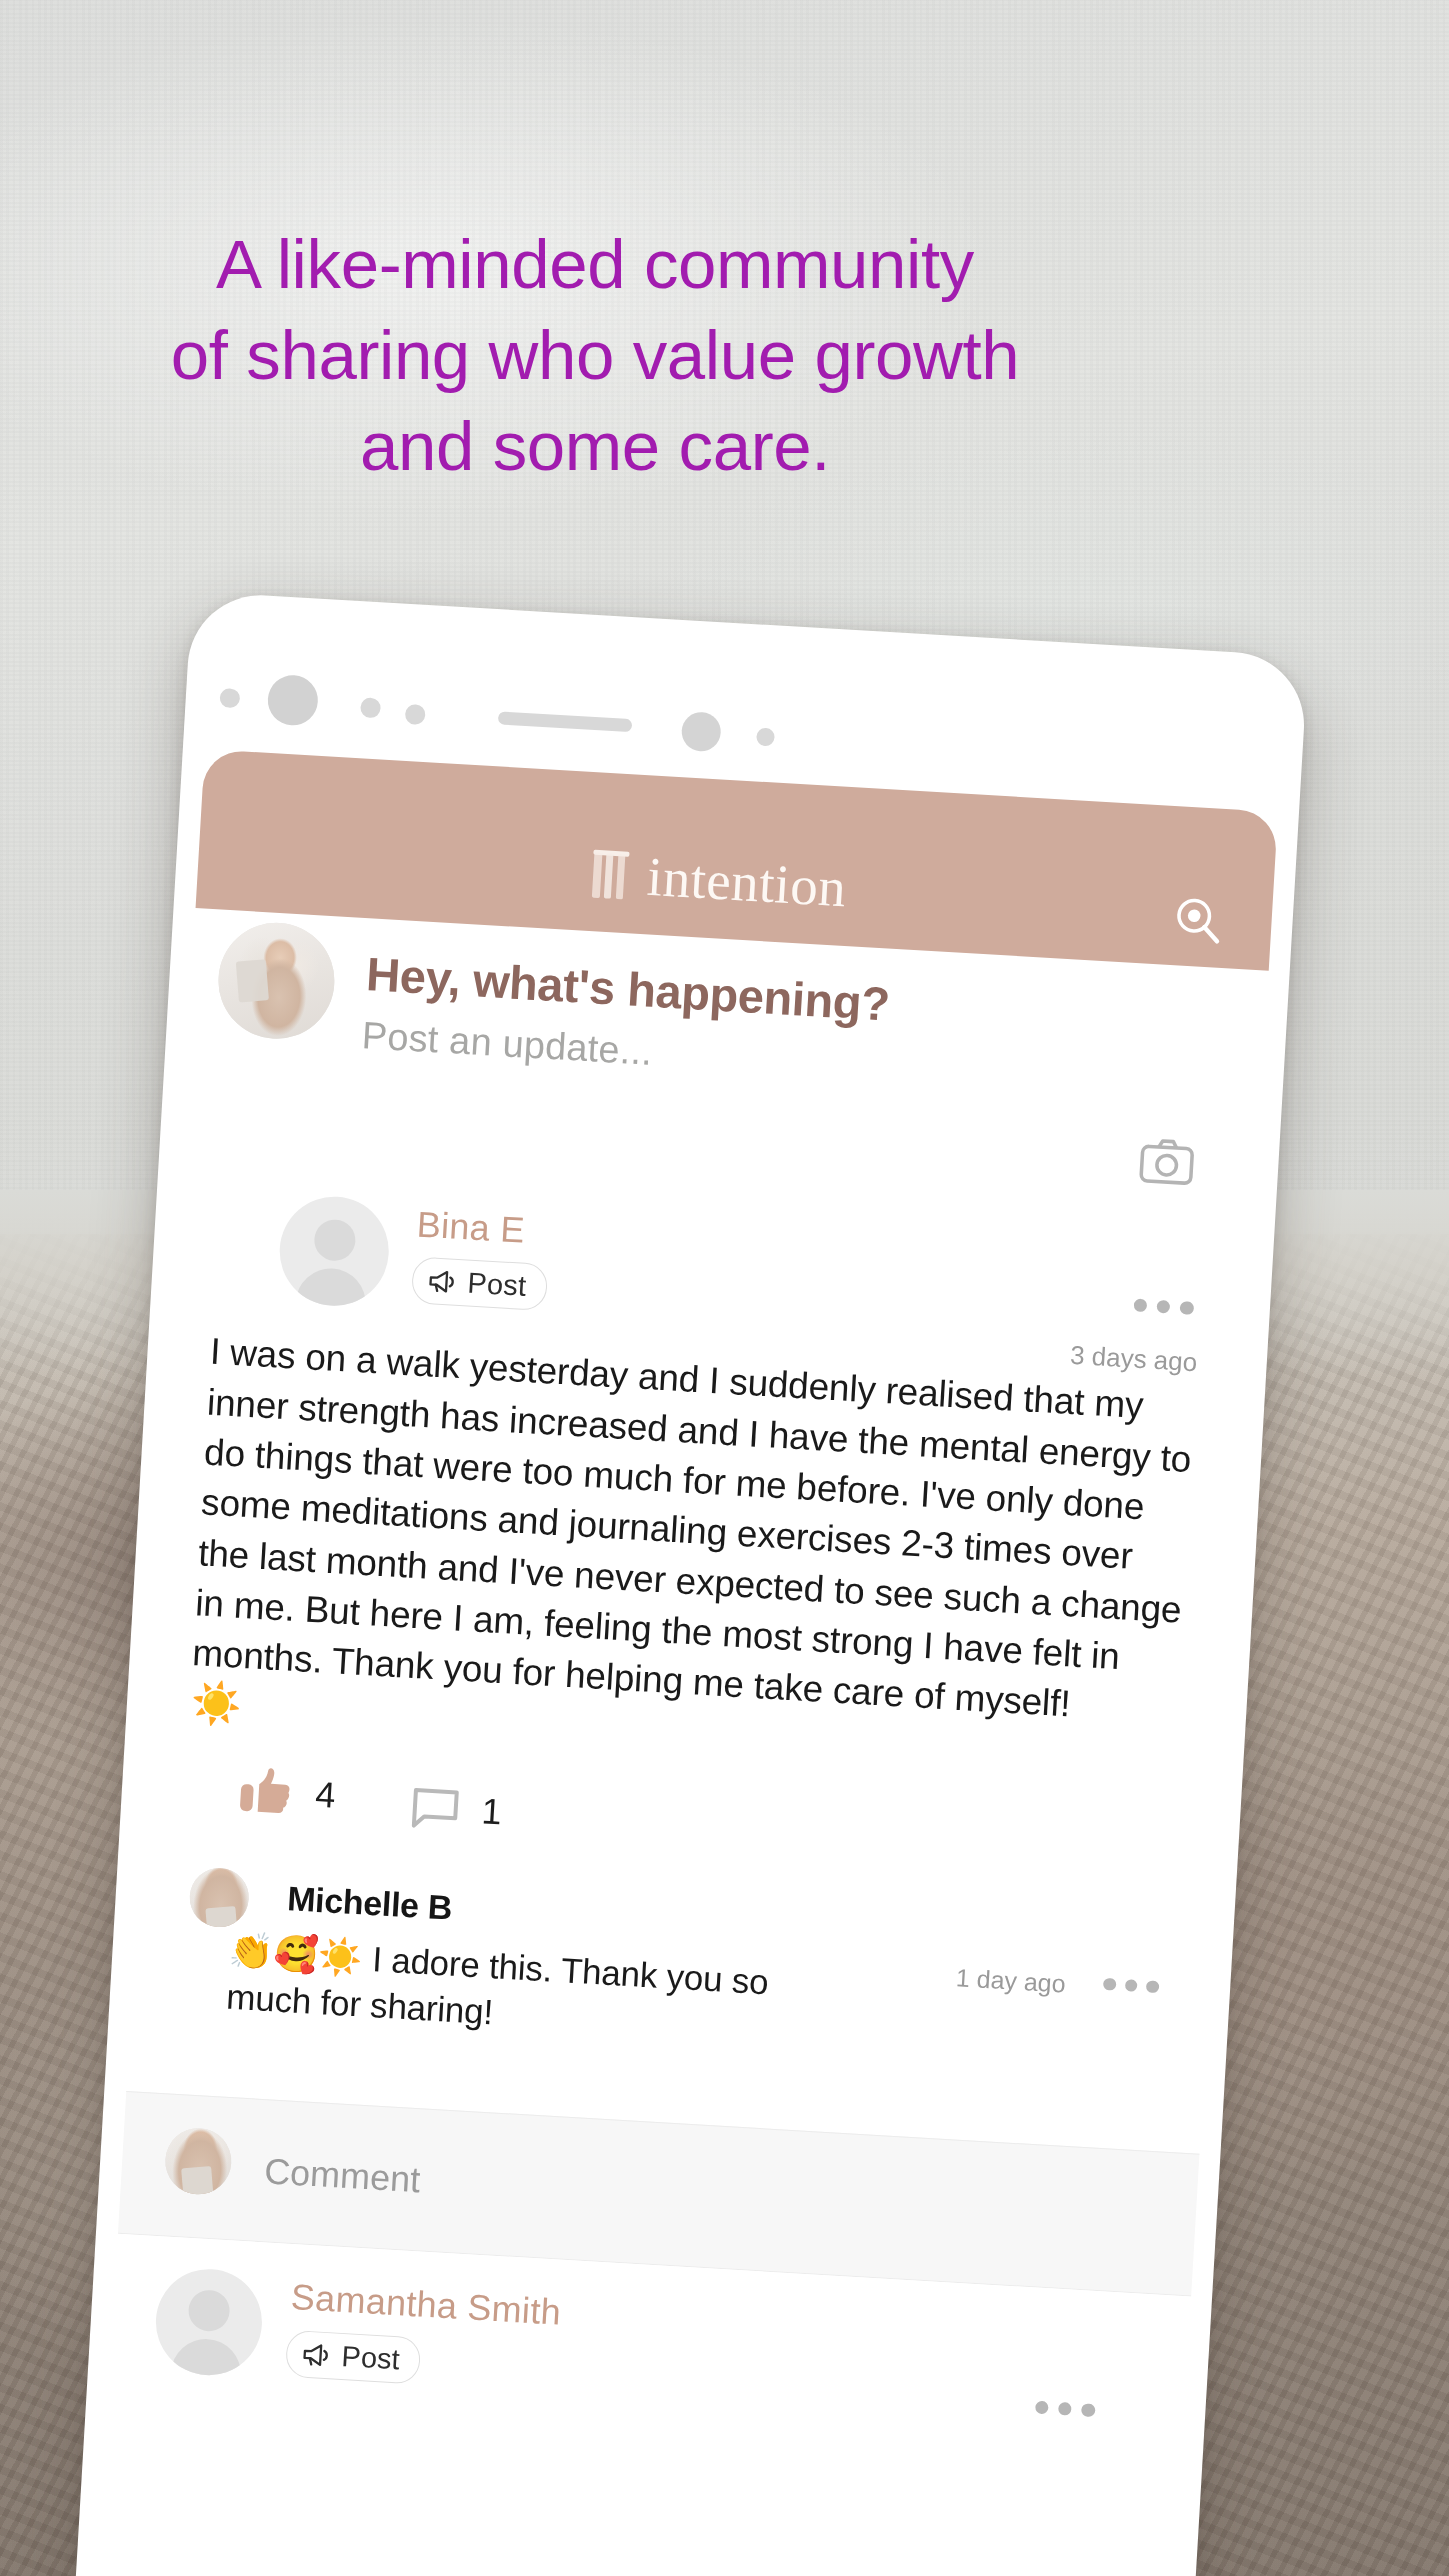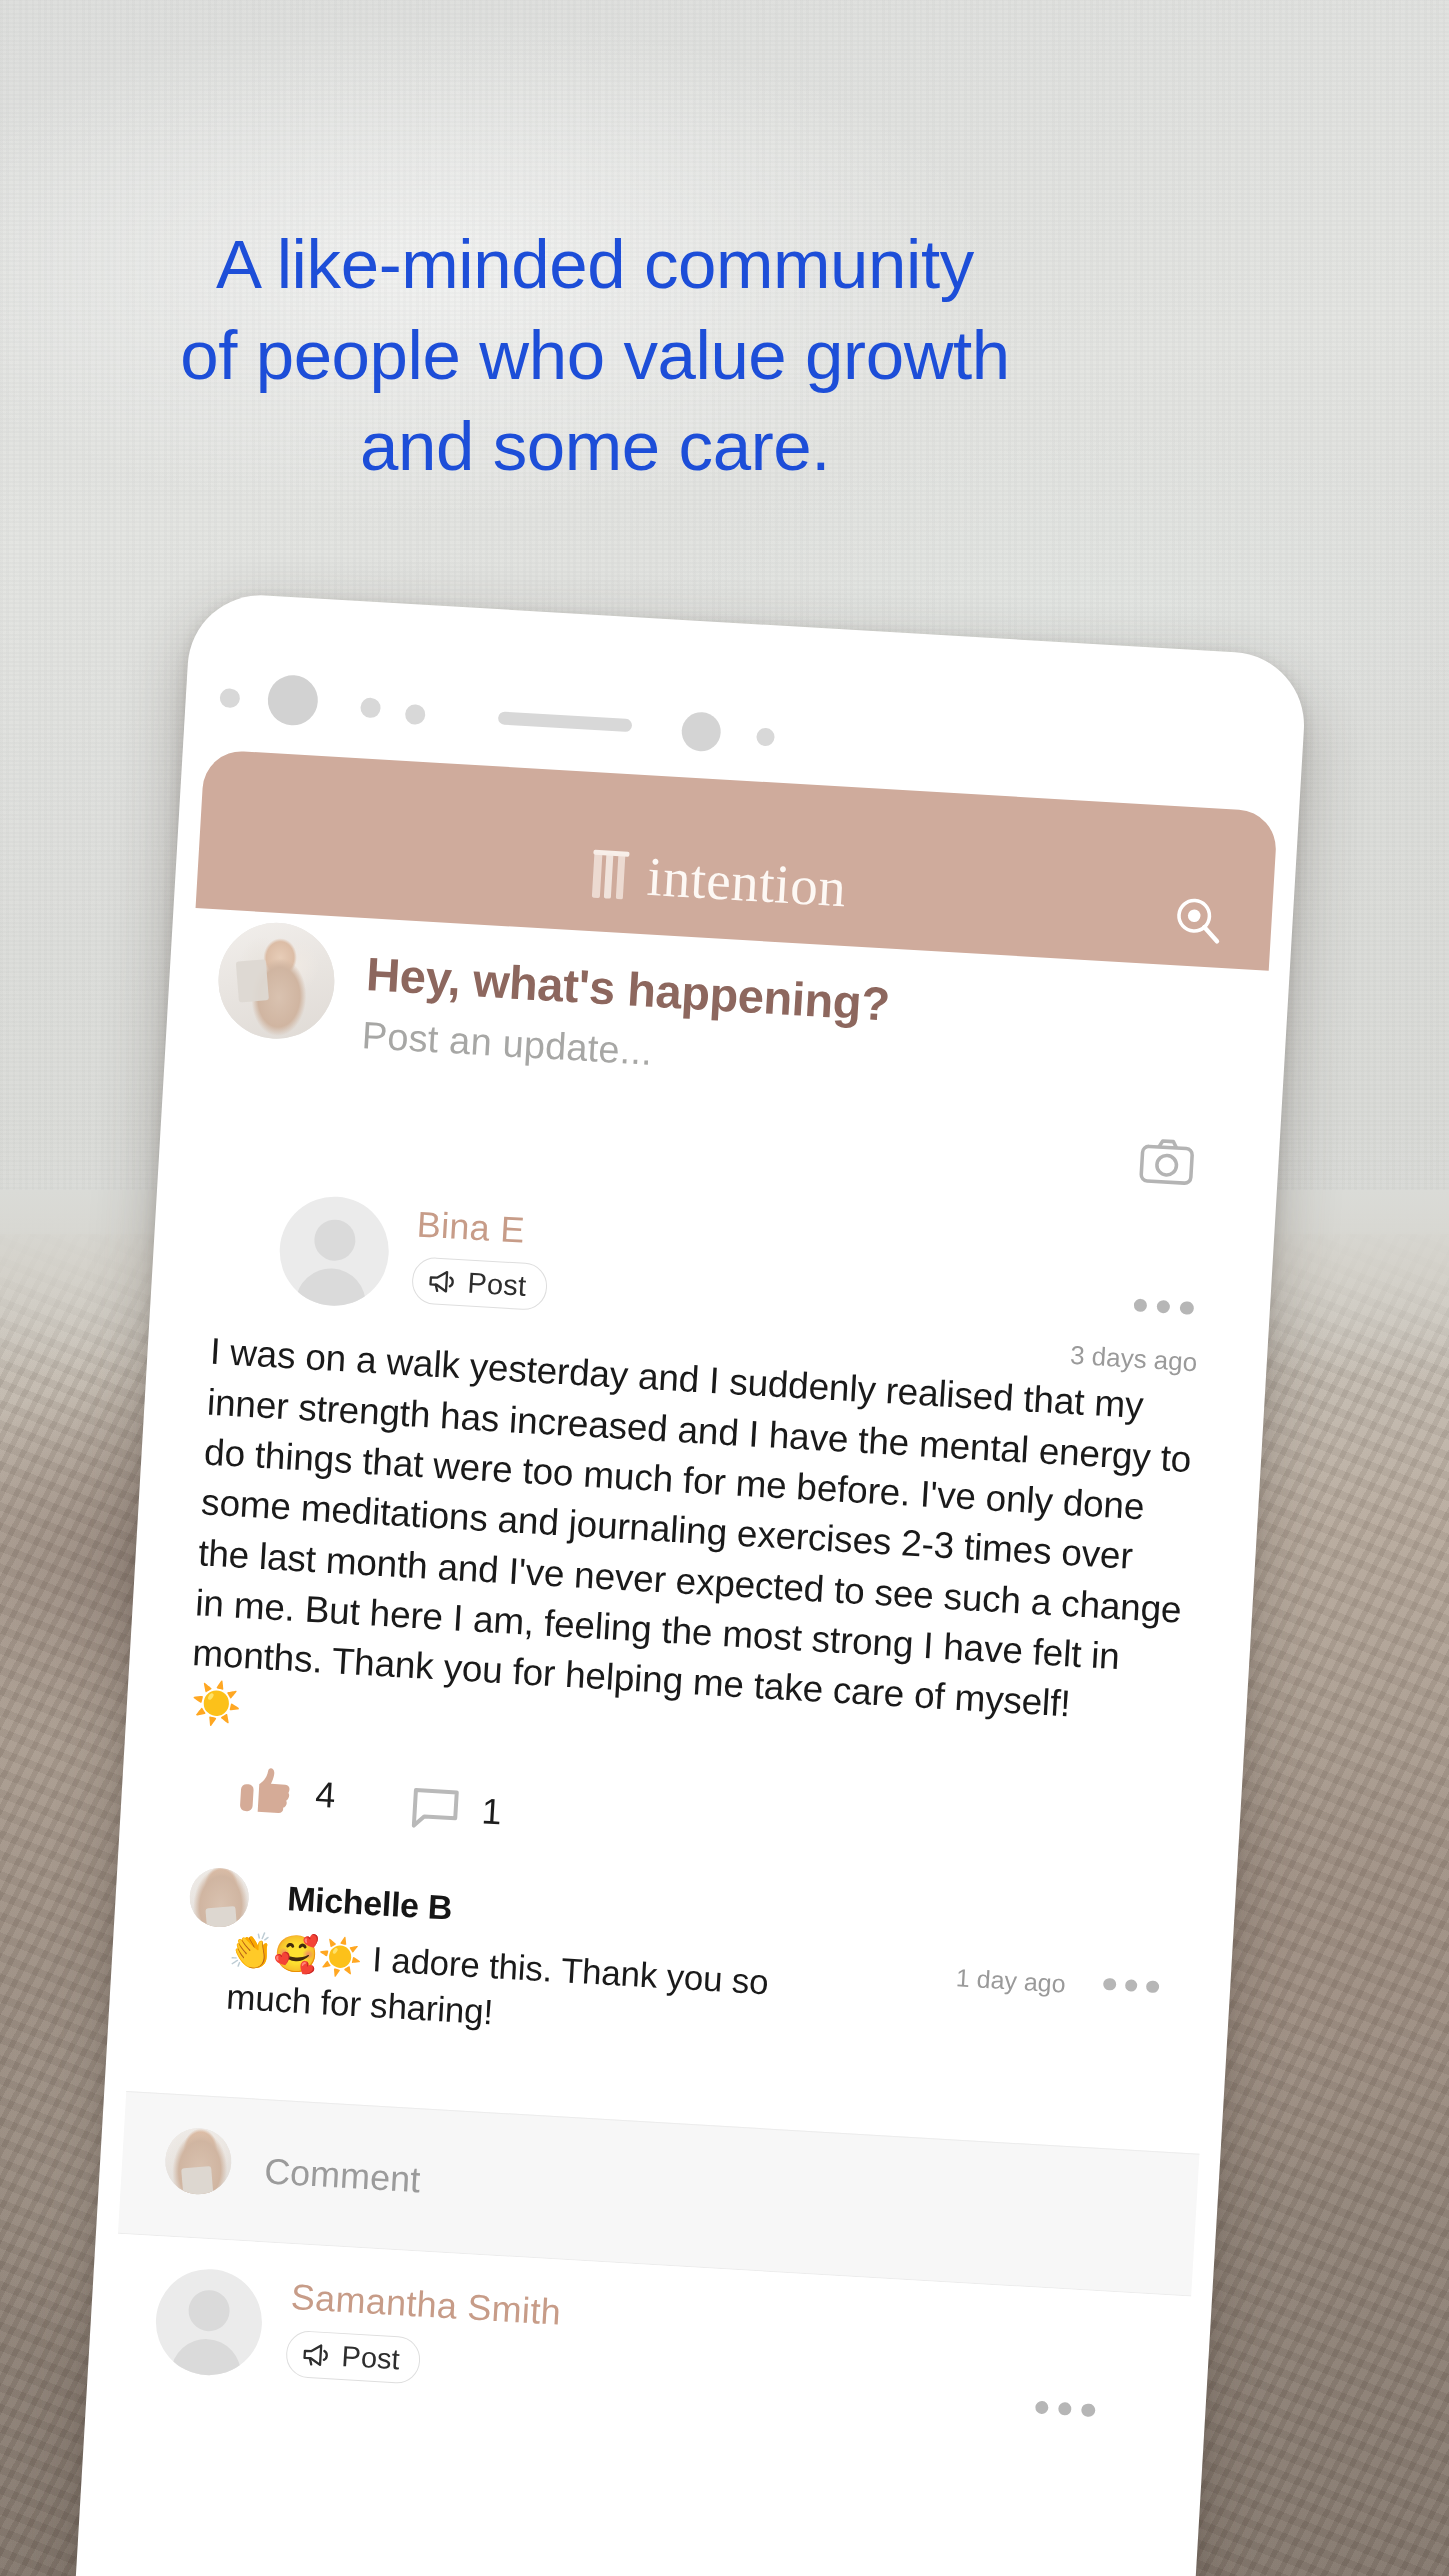--- a/index.html
+++ b/index.html
@@ -63,21 +63,21 @@
     width: 1449px; height: 188px;
     background: linear-gradient(180deg, rgba(218,219,215,1) 0%, rgba(214,212,205,0.85) 40%, rgba(200,193,183,0) 100%);
   }
 
   
   #headline {
     position: absolute;
     left: 0; top: 219px;
     width: 1190px;
     text-align: center;
-    color: #1d4ed8;
+    color: #a21caf;
     font-size: 69px;
     line-height: 1.32;
     font-weight: 400;
     letter-spacing: -0.4px;
     z-index: 5;
   }
   #headline div { display: block; }
 
   
   #phone {
@@ -472,21 +472,21 @@
 <body>
 
 <div id="bg-wrap">
   <div class="bg-top"></div>
   <div class="bg-bottom"></div>
   <div class="bg-seam"></div>
 </div>
 
 <div id="headline">
   <div>A like-minded community</div>
-  <div>of people who value growth</div>
+  <div>of sharing who value growth</div>
   <div>and some care.</div>
 </div>
 
 <div id="phone">
   <div class="phone-body">
 
     <div class="notch">
       <span class="dot d1"></span>
       <span class="dot d2"></span>
       <span class="dot d3"></span>

